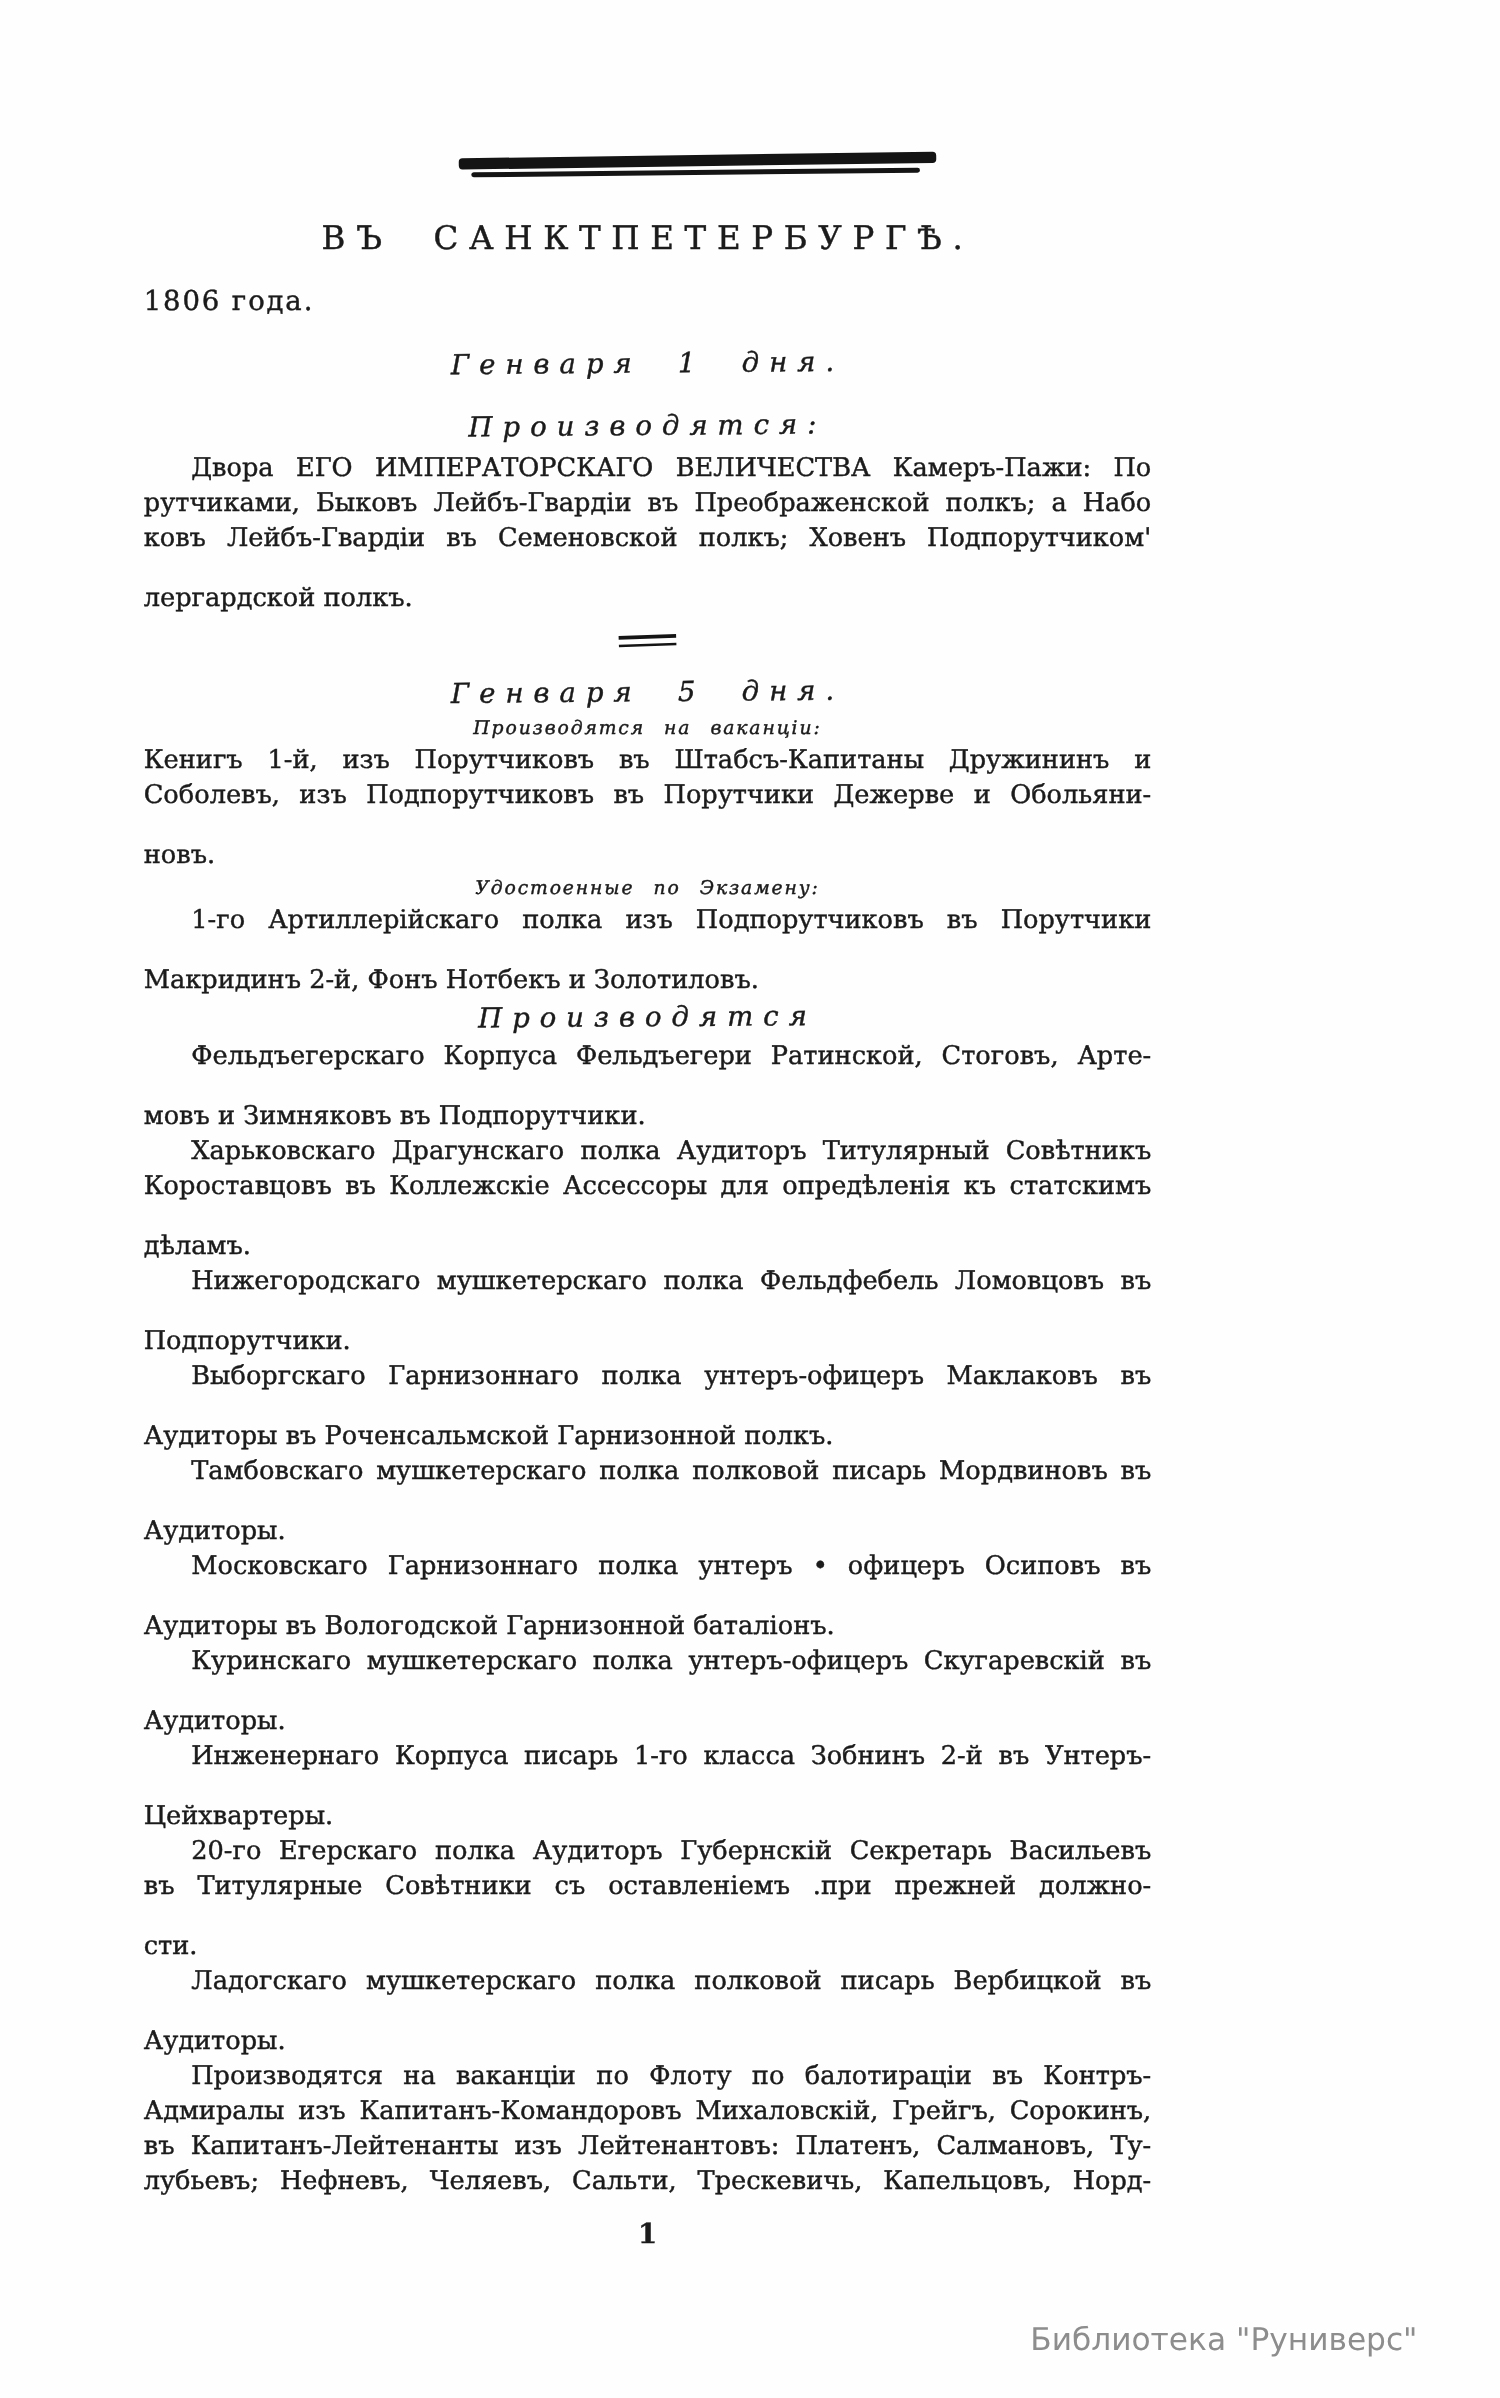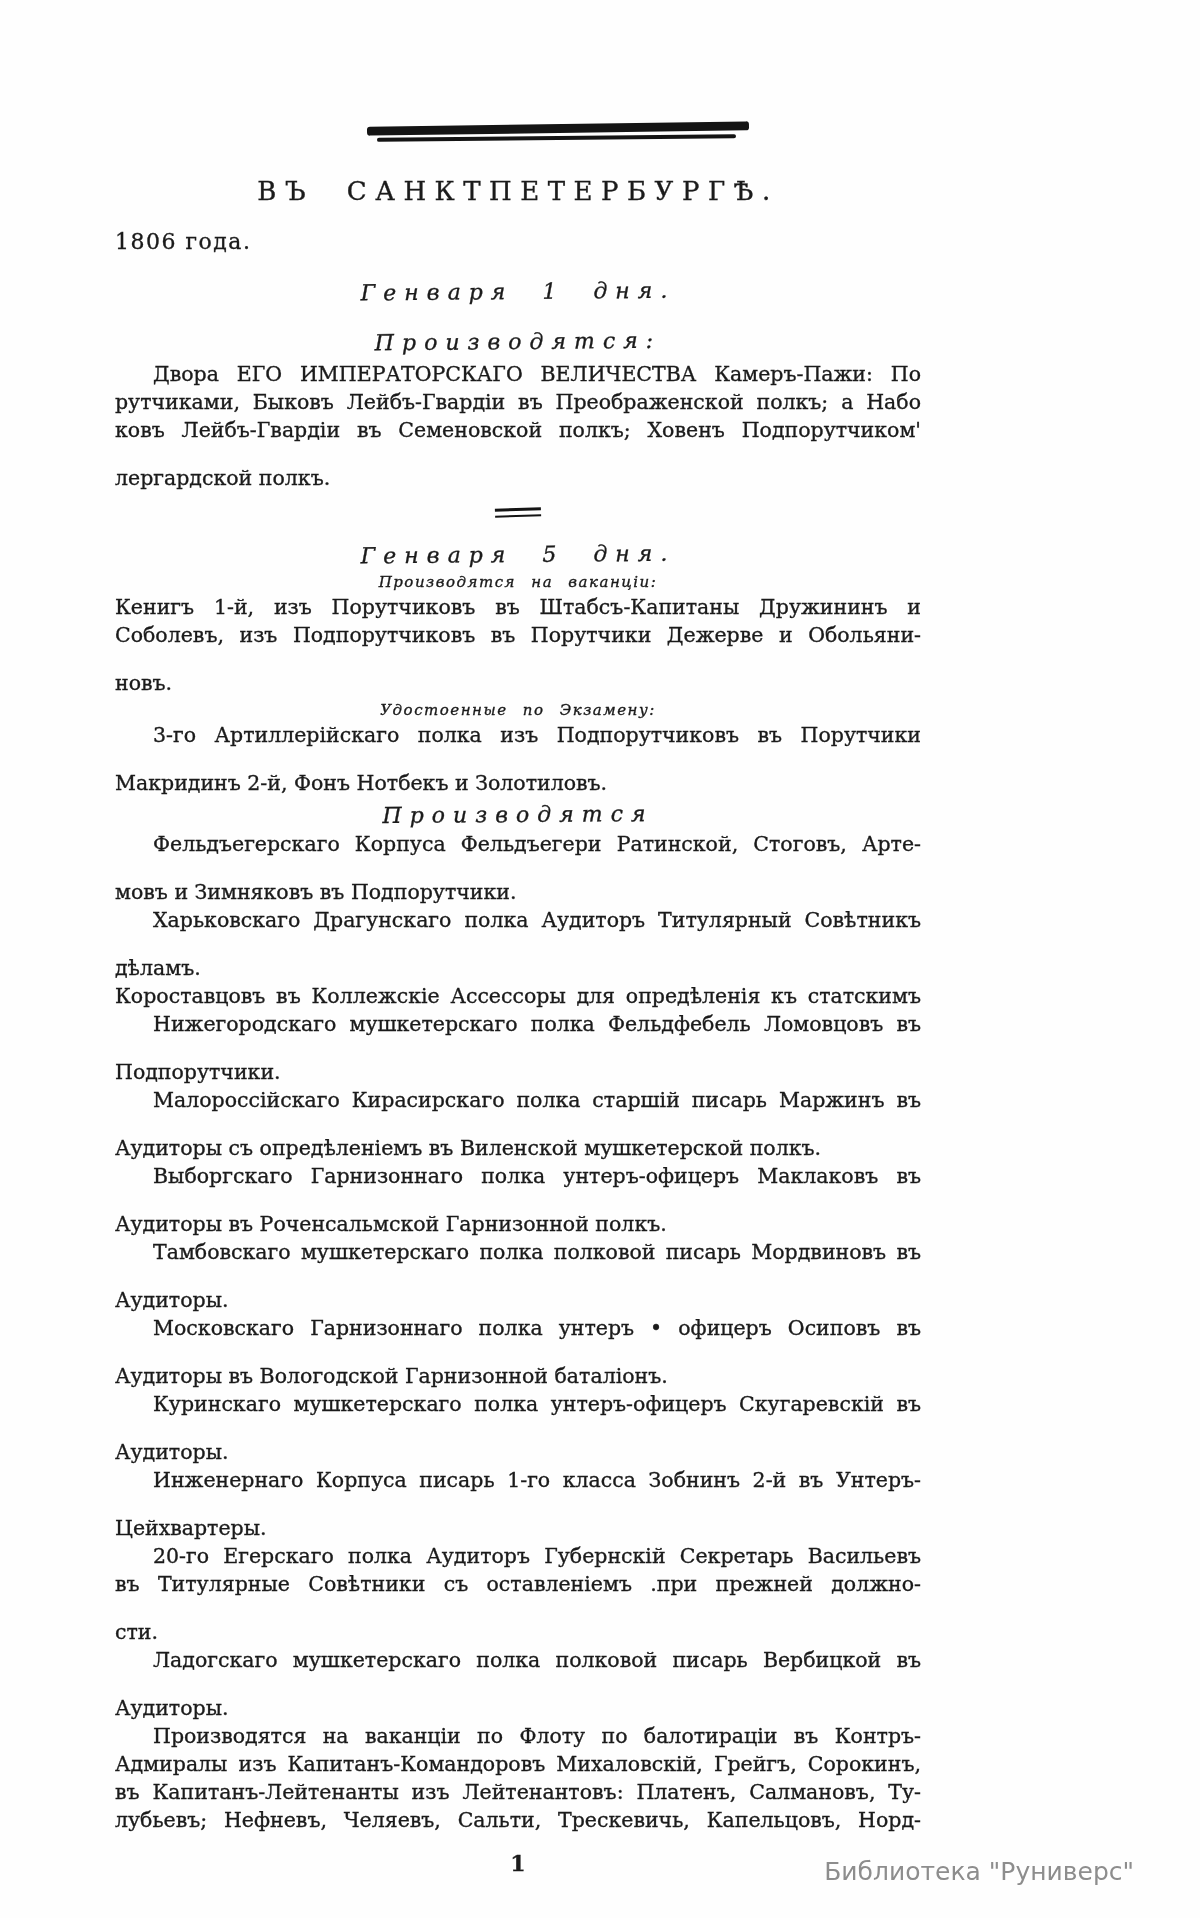--- a/index.html
+++ b/index.html
@@ -108,40 +108,36 @@
       <div class="divider-small"></div>
       <div class="h1">Генваря 5 дня.</div>
       <div class="h2">Производятся на ваканціи:</div>
       <div class="para">
         <div class="line">Кенигъ 1-й, изъ Порутчиковъ въ Штабсъ-Капитаны Дружининъ и</div>
         <div class="line">Соболевъ, изъ Подпорутчиковъ въ Порутчики Дежерве и Обольяни-</div>
         <div class="line last">новъ.</div>
       </div>
       <div class="h2">Удостоенные по Экзамену:</div>
       <div class="para">
-        <div class="line first">3-го Артиллерійскаго полка изъ Подпорутчиковъ въ Порутчики</div>
+        <div class="line first">1-го Артиллерійскаго полка изъ Подпорутчиковъ въ Порутчики</div>
         <div class="line last">Макридинъ 2-й, Фонъ Нотбекъ и Золотиловъ.</div>
       </div>
       <div class="h3">Производятся</div>
       <div class="para">
         <div class="line first">Фельдъегерскаго Корпуса Фельдъегери Ратинской, Стоговъ, Арте-</div>
         <div class="line last">мовъ и Зимняковъ въ Подпорутчики.</div>
       </div>
       <div class="para">
         <div class="line first">Харьковскаго Драгунскаго полка Аудиторъ Титулярный Совѣтникъ</div>
+        <div class="line">Короставцовъ въ Коллежскіе Ассессоры для опредѣленія къ статскимъ</div>
         <div class="line last">дѣламъ.</div>
-        <div class="line">Короставцовъ въ Коллежскіе Ассессоры для опредѣленія къ статскимъ</div>
       </div>
       <div class="para">
         <div class="line first">Нижегородскаго мушкетерскаго полка Фельдфебель Ломовцовъ въ</div>
         <div class="line last">Подпорутчики.</div>
-      </div>
-      <div class="para">
-        <div class="line first">Малороссійскаго Кирасирскаго полка старшій писарь Маржинъ въ</div>
-        <div class="line last">Аудиторы съ опредѣленіемъ въ Виленской мушкетерской полкъ.</div>
       </div>
       <div class="para">
         <div class="line first">Выборгскаго Гарнизоннаго полка унтеръ-офицеръ Маклаковъ въ</div>
         <div class="line last">Аудиторы въ Роченсальмской Гарнизонной полкъ.</div>
       </div>
       <div class="para">
         <div class="line first">Тамбовскаго мушкетерскаго полка полковой писарь Мордвиновъ въ</div>
         <div class="line last">Аудиторы.</div>
       </div>
       <div class="para">

